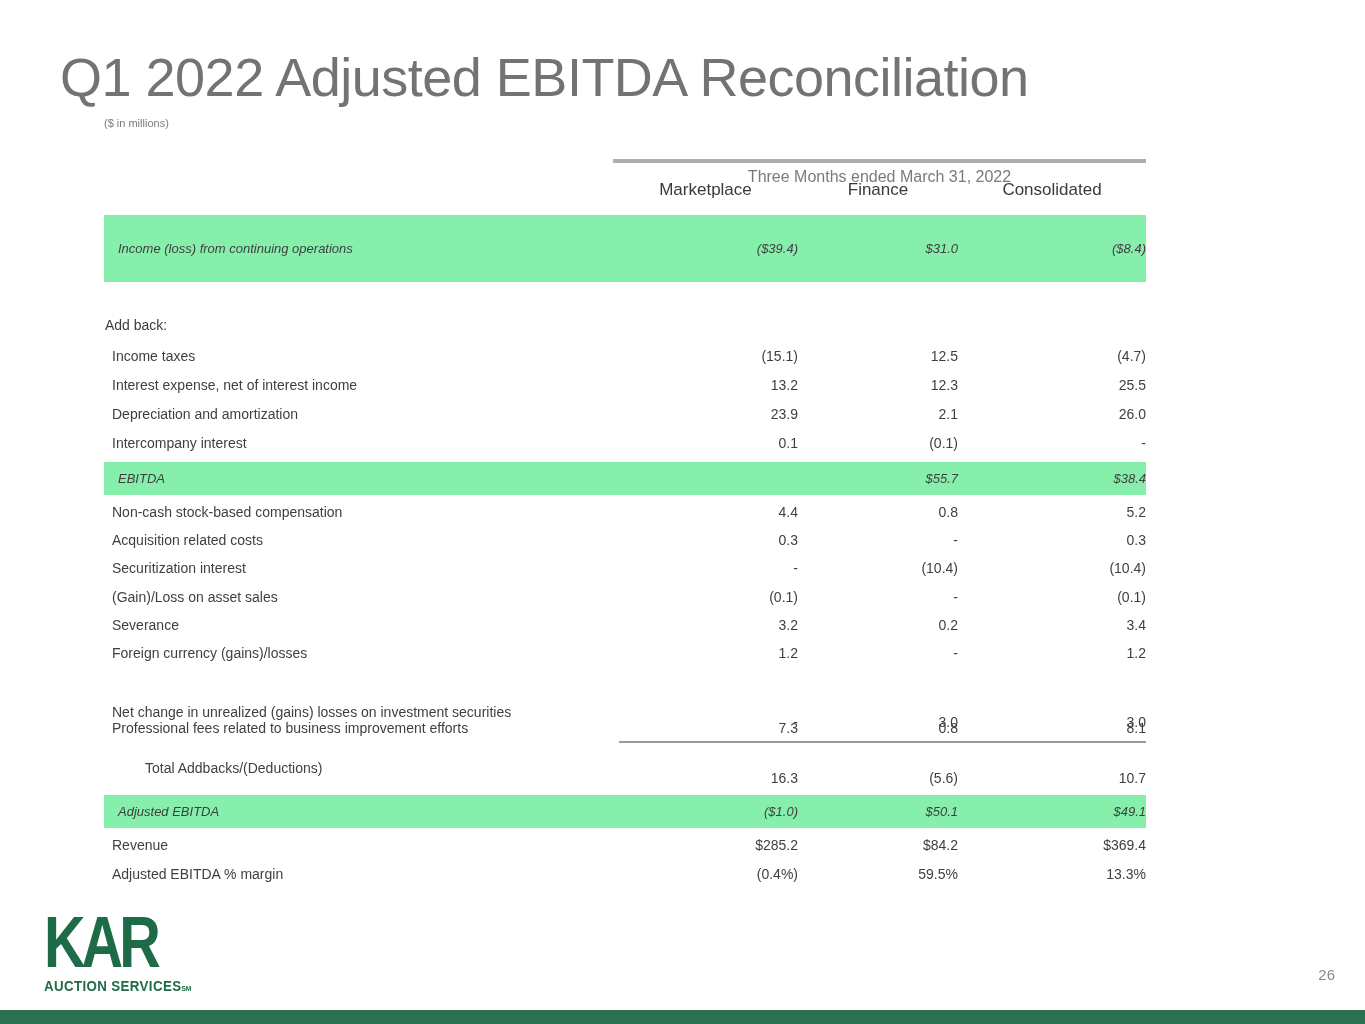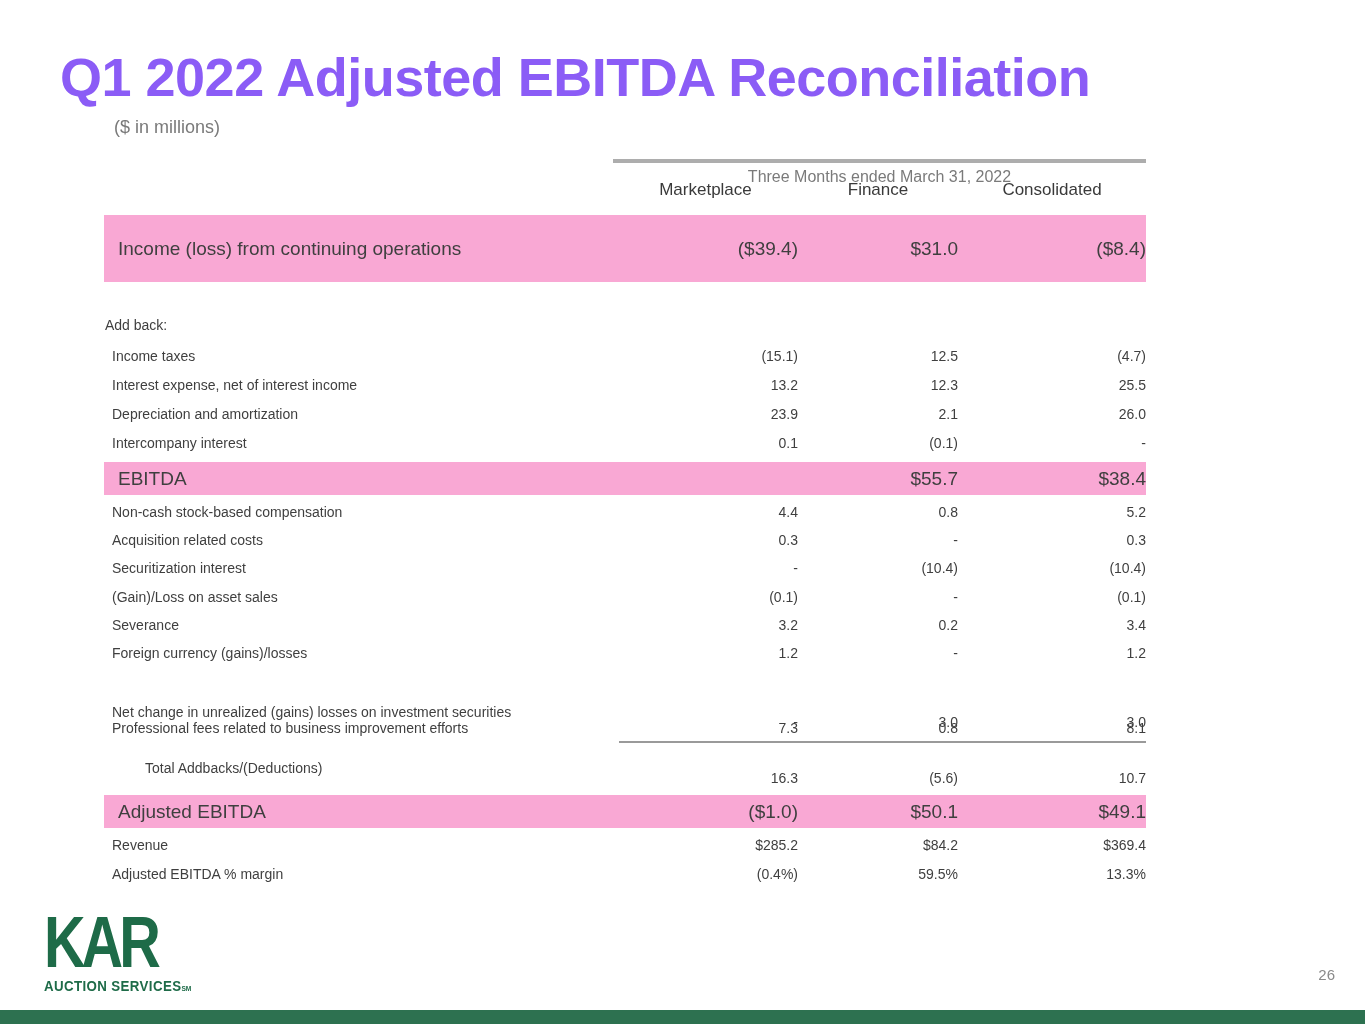--- a/index.html
+++ b/index.html
@@ -8,26 +8,26 @@
     font-family:"Liberation Sans", sans-serif;
     background:#ffffff;
     color:#3f3f3f;
     position:relative;
     overflow:hidden;
   }
   .slide { position:absolute; inset:0; background:#ffffff; }
 
   .title {
     position:absolute; left:60px; top:48px;
-    font-size:54px; line-height:58px; font-weight:700;
-    color:#8b5cf6; letter-spacing:-0.5px; white-space:nowrap;
+    font-size:54px; line-height:58px; font-weight:400;
+    color:#737373; letter-spacing:-0.5px; white-space:nowrap;
   }
   .units-note {
-    position:absolute; left:114px; top:117px;
-    font-size:18px; color:#7a7a7a;
+    position:absolute; left:104px; top:117px;
+    font-size:11px; color:#7a7a7a;
   }
 
   
   .period-header {
     position:absolute; left:613px; top:136px; width:533px;
     text-align:center; font-size:16px; color:#7a7a7a;margin-top:32px;
   }
   .thick-rule {
     position:absolute; left:613px; top:159px; width:533px; height:4px;
     background:#adadad;
@@ -44,21 +44,21 @@
   .table-body {
     position:absolute; left:104px; top:215px; width:1042px; height:676px;
   }
   .row { position:absolute; left:0; width:1042px; font-size:14px; }
   .row .lbl { position:absolute; left:8px; top:0; bottom:0; }
   .row .v1  { position:absolute; left:509px; width:185px; text-align:right; }
   .row .v2  { position:absolute; left:694px; width:160px; text-align:right; }
   .row .v3  { position:absolute; left:854px; width:188px; text-align:right; }
   .row .v1,.row .v2,.row .v3 { top:0; bottom:0; }
 
-  .row.highlight { background:#f9a8d4; font-size:19px; }
+  .row.highlight { background:#86efac; font-size:13px;font-style:italic; }
   .row.highlight .lbl { left:14px; }
 
   .r0  { top:0;   height:67px; line-height:67px; }
   .r1  { top:98px;  height:24px; line-height:24px; }
   .r1 .lbl { left:1px; }
   .r2  { top:127px; height:28px; line-height:28px; }
   .r3  { top:156px; height:28px; line-height:28px; }
   .r4  { top:185px; height:28px; line-height:28px; }
   .r5  { top:214px; height:28px; line-height:28px; }
   .r6  { top:247px; height:33px; line-height:33px; }

